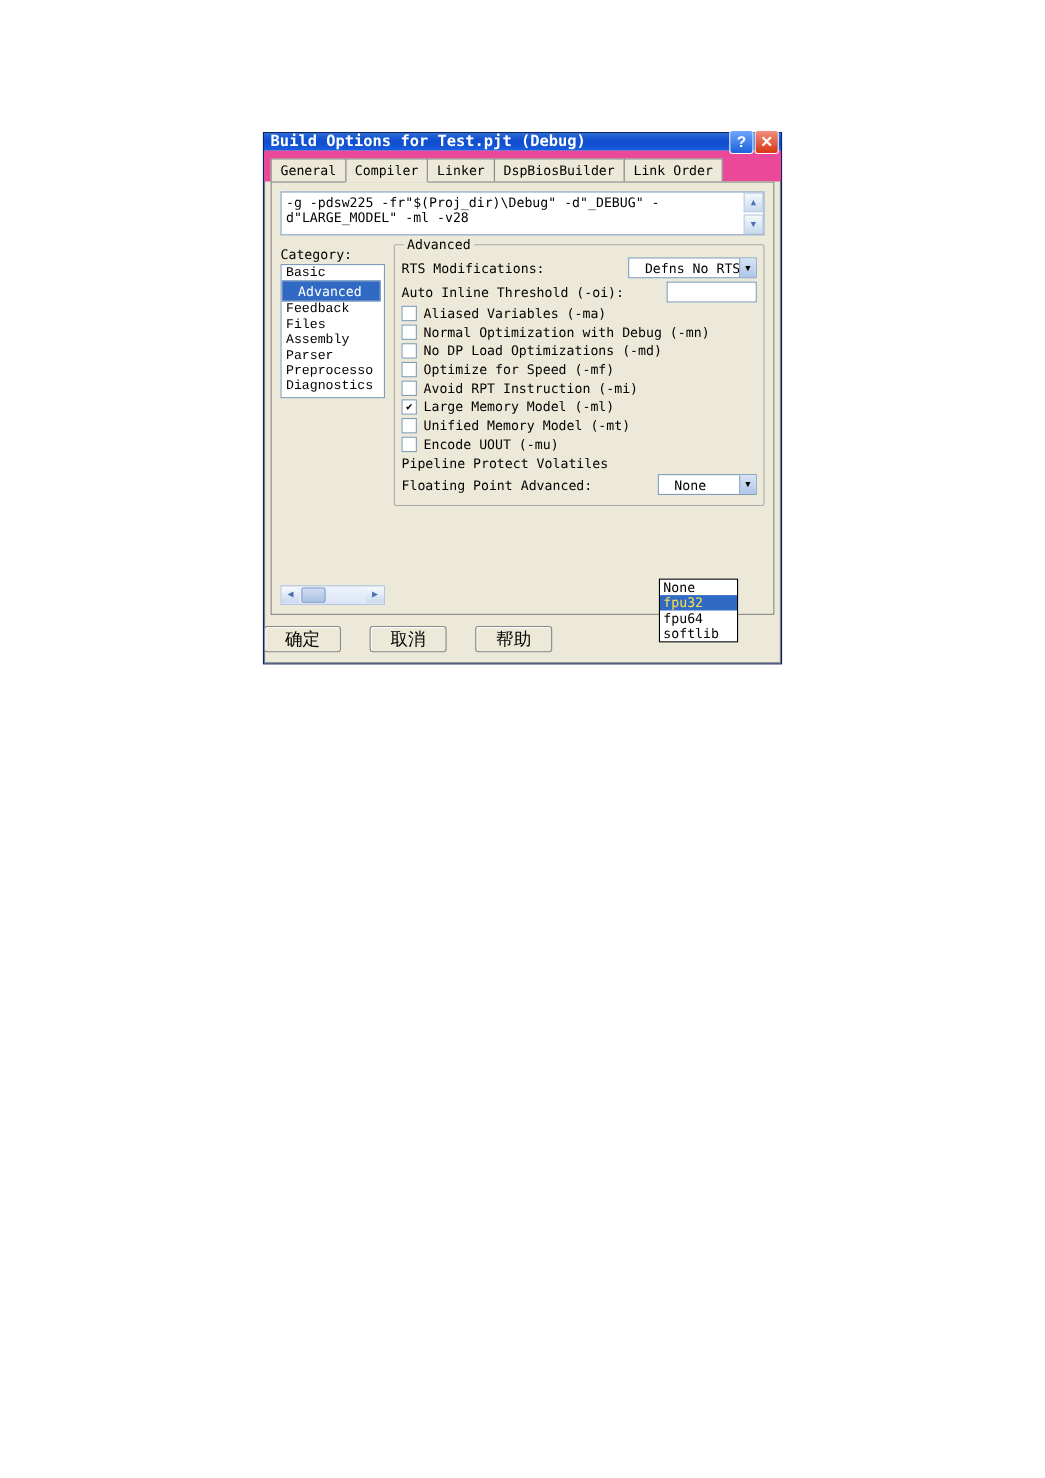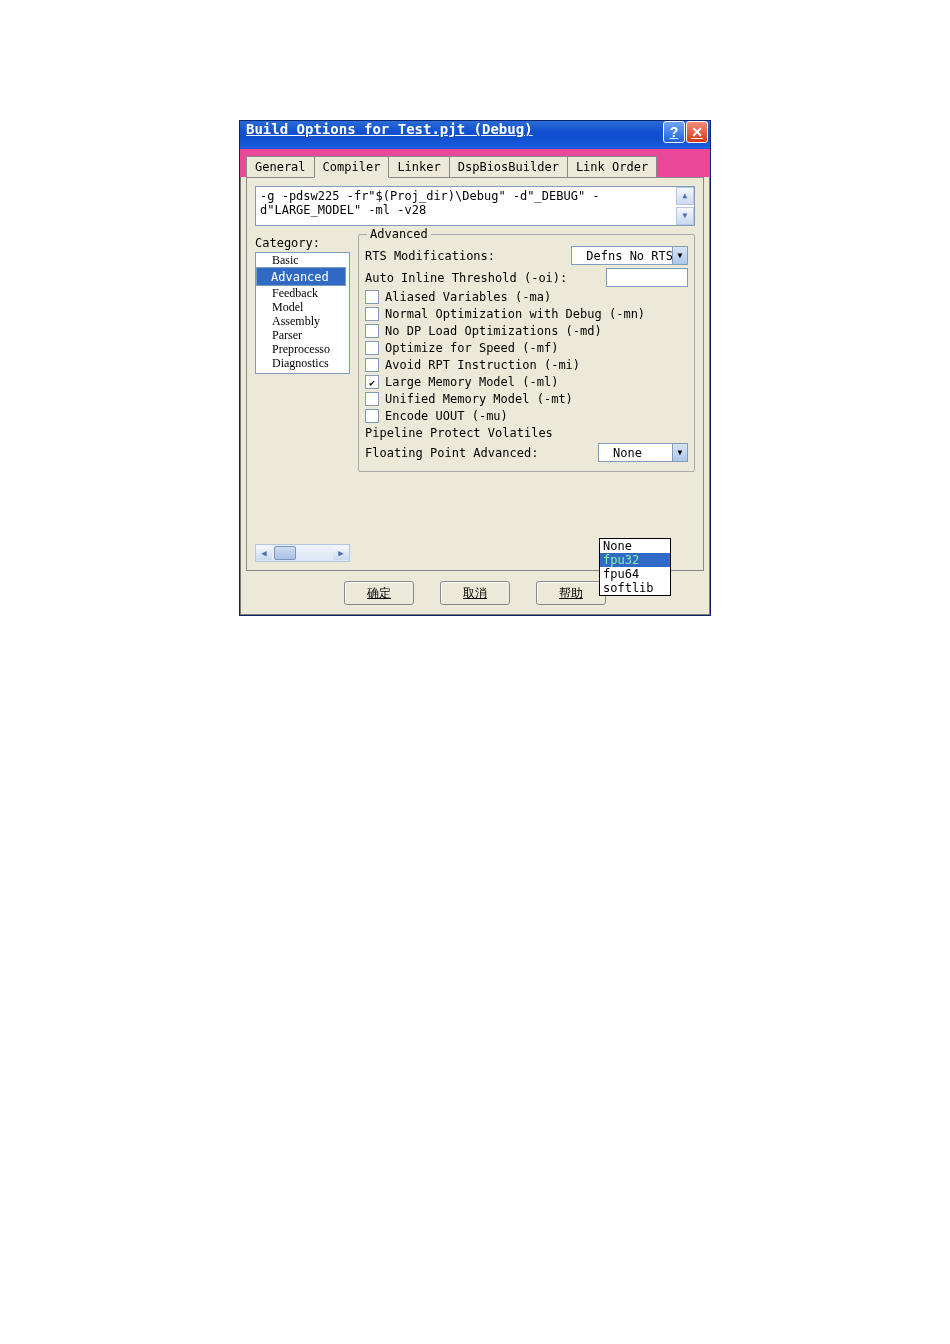--- a/index.html
+++ b/index.html
@@ -13,27 +13,26 @@
     padding: 120px 135px 60px;
   }
   .dialog {
     width: 470px;
     margin: 0 auto 340px;
     border: 1px solid #0a246a;
     background: #ece9d8;
     box-shadow: 0 0 0 1px #7a7a7a inset;
   }
   .titlebar {
-    height: 28px;
+    height: 16px;
     background: linear-gradient(to bottom, #2a6bd6 0%, #0f4fd0 40%, #0f4fd0 60%, #1b5fe0 100%);
     display: flex;
-    align-items: flex-start;
+    align-items: center;
     padding: 0 2px 0 6px;
     color: #fff;
-    text-decoration: underline;
   }
   .titlebar .title {
     font-family: "SimSun","NSimSun",monospace;
     font-weight: bold;
     font-size: 14px;
     flex: 1;
     white-space: nowrap;
   }
   .titlebar .btn {
     width: 20px;
@@ -125,22 +124,22 @@
   .catlabel {
     margin-bottom: 2px;
   }
   .catlist {
     border: 1px solid #7f9db9;
     background: #fff;
     height: 120px;
     overflow: hidden;
   }
   .catitem {
-    padding: 0 16px;
-    font-family: Liberation Serif, serif;
+    padding: 0 4px;
+    font-family: Liberation Mono, monospace;
     line-height: 14px;
     white-space: nowrap;
   }
   .catitem.sel {
     background: #316ac5;
     color: #fff;
   }
   .catscroll {
     margin-top: 170px;
     height: 16px;
@@ -247,31 +246,29 @@
     bottom: -26px;
     width: 70px;
   }
   .dropdown .opt {
     padding: 0 3px;
     line-height: 14px;
     color: #000;
   }
   .dropdown .opt.hi {
     background: #316ac5;
-    color: #86efac;
+    color: #fde047;
   }
   .dlgbtns {
     display: flex;
-    justify-content: center;
     gap: 26px;
     padding: 10px 0;
     font-family: "SimSun","NSimSun",monospace;
-    font-size: 12px;
-    position: relative;
-    text-decoration: underline;
+    font-size: 16px;
+    position: relative;
   }
   .winbtn {
     min-width: 68px;
     height: 22px;
     border: 1px solid #888;
     background: #ece9d8;
     border-radius: 3px;
     display: inline-flex;
     align-items: center;
     justify-content: center;
@@ -313,21 +310,21 @@
         <div class="scr-dn">▼</div>
       </div>
 
       <div class="body-row">
         <div class="catcol">
           <div class="catlabel">Category:</div>
           <div class="catlist">
             <div class="catitem">Basic</div>
             <div class="catitem sel">Advanced</div>
             <div class="catitem">Feedback</div>
-            <div class="catitem">Model</div>
+            <div class="catitem">Files</div>
             <div class="catitem">Assembly</div>
             <div class="catitem">Parser</div>
             <div class="catitem">Preprocesso</div>
             <div class="catitem">Diagnostics</div>
           </div>
           <div class="catscroll">
             <div class="scrbtn">◀</div>
             <div class="scrthumb"></div>
             <div style="flex:1"></div>
             <div class="scrbtn">▶</div>

